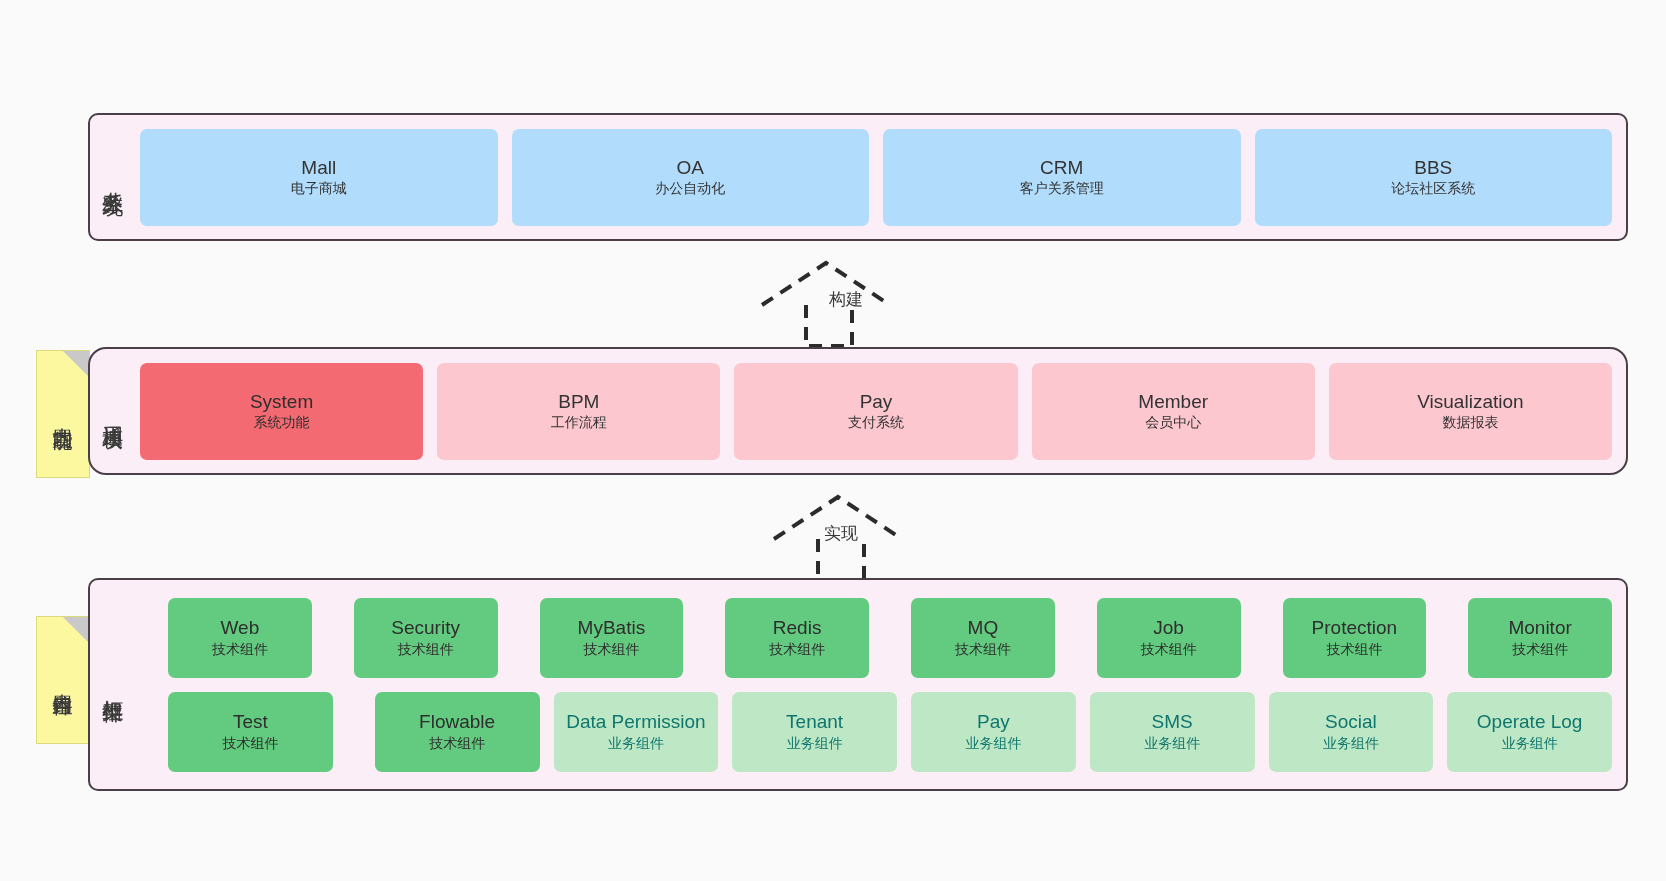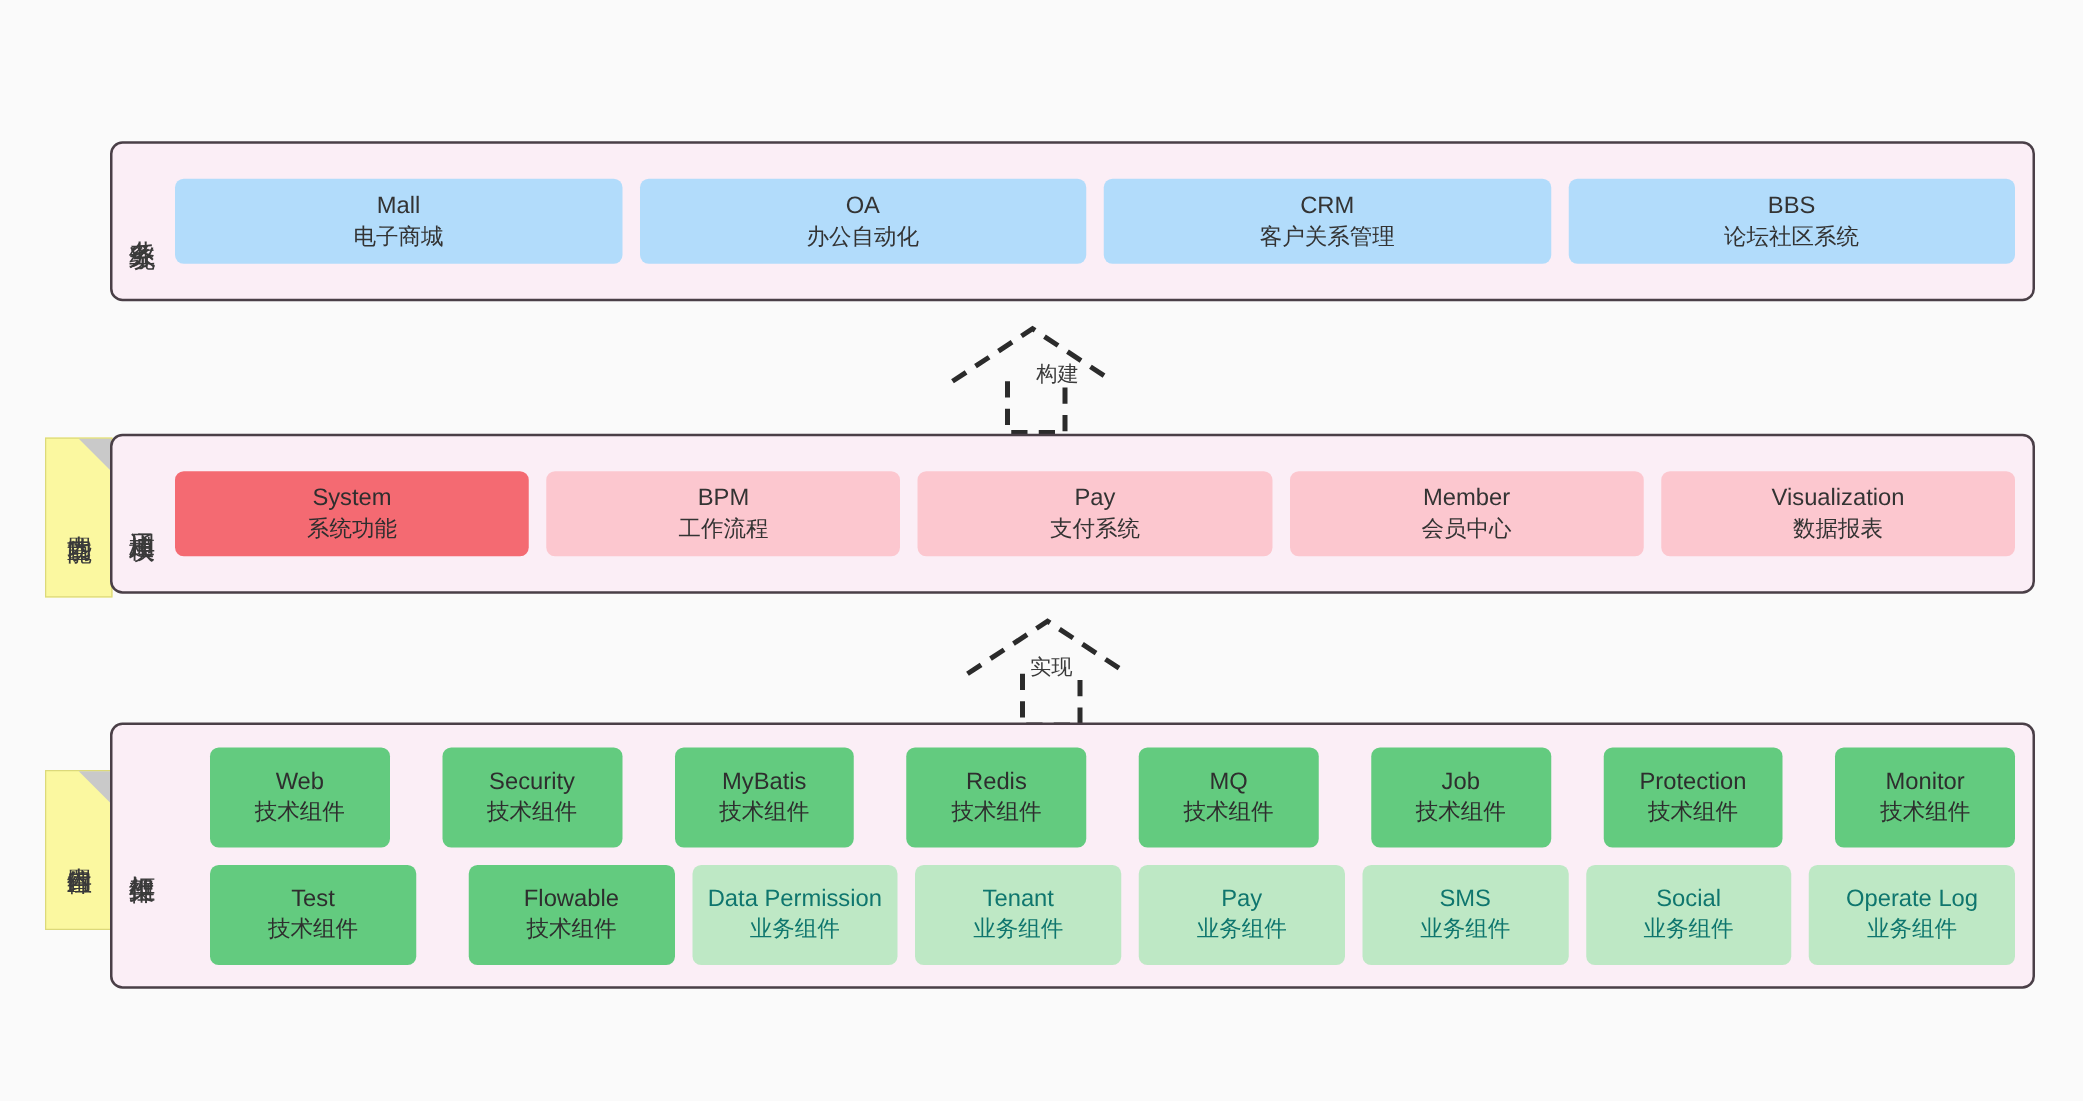--- a/index.html
+++ b/index.html
@@ -65,23 +65,23 @@
     display: flex;
     flex-direction: column;
     align-items: center;
     justify-content: center;
     text-align: center;
     line-height: 1.28;
     box-sizing: border-box;
     padding: 6px 4px;
   }
   .card .name { font-size: 19px; }
-  .card .desc { font-size: 18px; }
-
-  .h-tall  { height: 68px; }
+  .card .desc { font-size: 14px; }
+
+  .h-tall  { height: 97px; }
   .h-short { height: 80px; }
 
   .c-blue       { background: #b2dcfb; color: #333333; }
   .c-red        { background: #f46a72; color: #2e2e2e; }
   .c-pink       { background: #fcc7cf; color: #333333; }
   .c-green      { background: #63cb7f; color: #2e2e2e; margin-left: 28px; }
   .c-greenlight { background: #bee8c5; color: #0f766e; }
 
   
   .note {
@@ -157,21 +157,21 @@
       <path d="M 46 47 L 46 88 L 92 88 L 92 47" fill="none" stroke="#2b2b2b" stroke-width="4" stroke-dasharray="13 9" stroke-linecap="butt"></path>
     </svg>
     <span class="label" style="left:52px; top:30px;margin-left:17px;">构建</span>
   </div>
 
   <div class="note" style="left:36px; top:350px; height:128px;">
     <span class="fold"></span>
     <span>内置功能</span>
   </div>
 
-  <div class="layer" id="layer-1" style="left:88px; top:347px; width:1540px; height:128px;">
+  <div class="layer" id="layer-1" style="left:88px; top:347px; width:1540px; height:128px;border-radius:18px;">
     <div class="layer-title">通用模块</div>
     <div class="layer-body">
       <div class="row">
         <div class="card c-red h-tall">
           <span class="name">System</span>
           <span class="desc">系统功能</span>
         </div>
         <div class="card c-pink h-tall">
           <span class="name">BPM</span>
           <span class="desc">工作流程</span>

